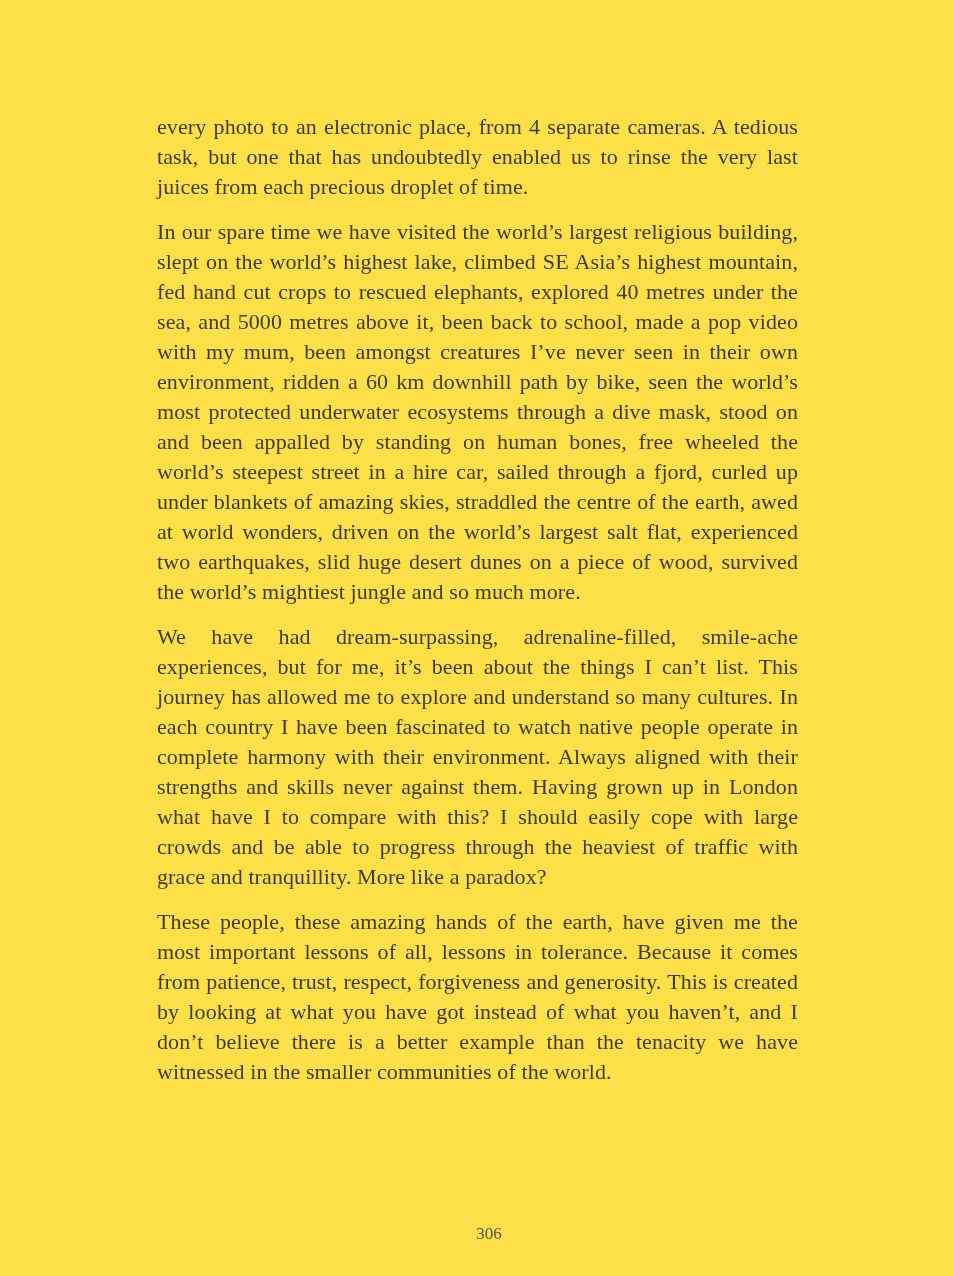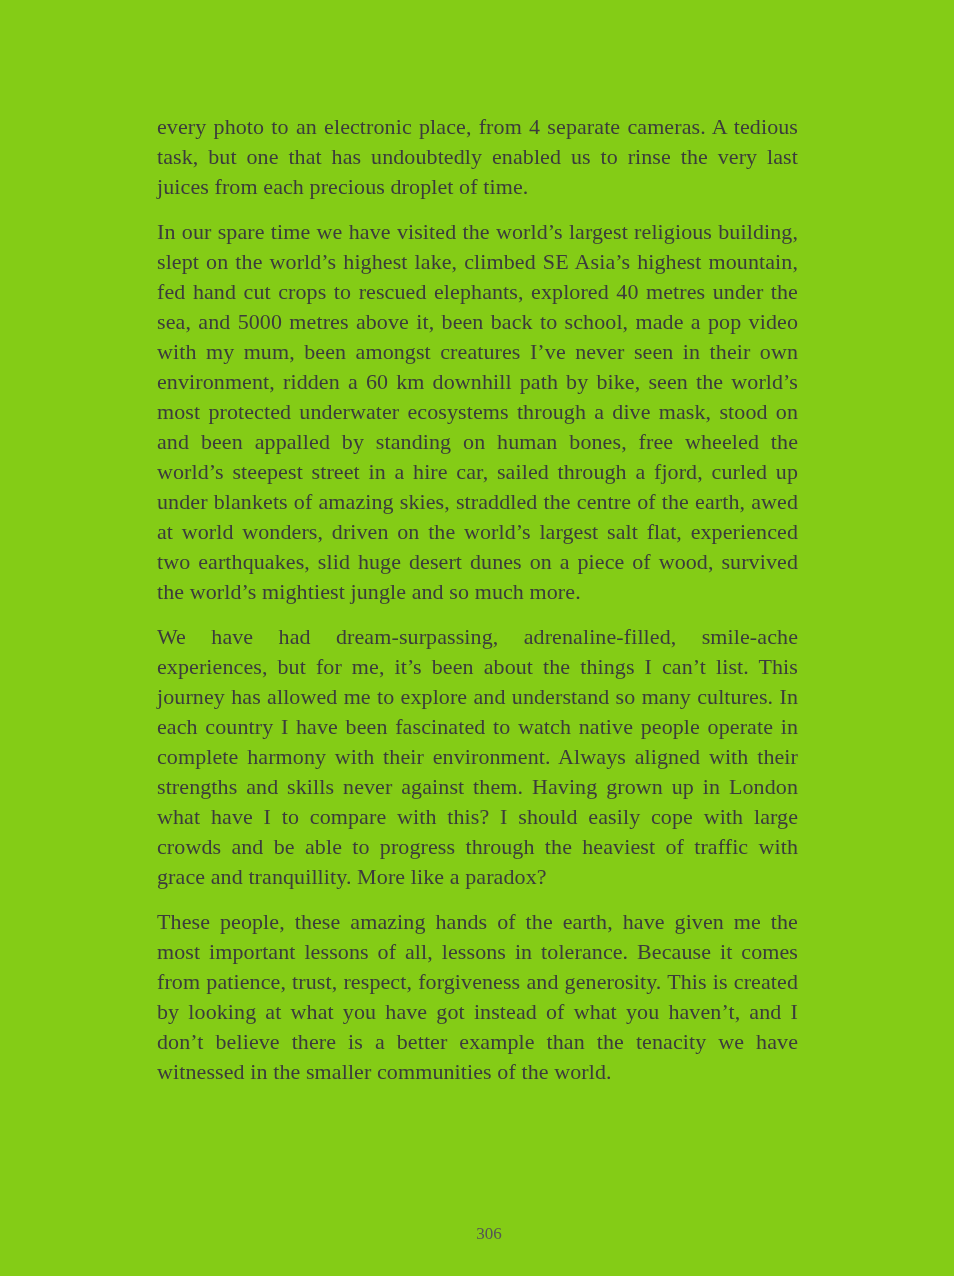--- a/index.html
+++ b/index.html
@@ -4,21 +4,21 @@
 <style>
   * { margin: 0; padding: 0; box-sizing: border-box; }
   html, body {
     background: #ffffff;
     font-family: "Liberation Serif", "DejaVu Serif", serif;
   }
   .page {
     position: relative;
     width: 954px;
     height: 1276px;
-    background: #84cc16;
+    background: #fde047;
     overflow: hidden;
   }
   .text-block {
     position: absolute;
     top: 112px;
     left: 157px;
     width: 641px;
   }
   .text-block p {
     font-size: 22px;

